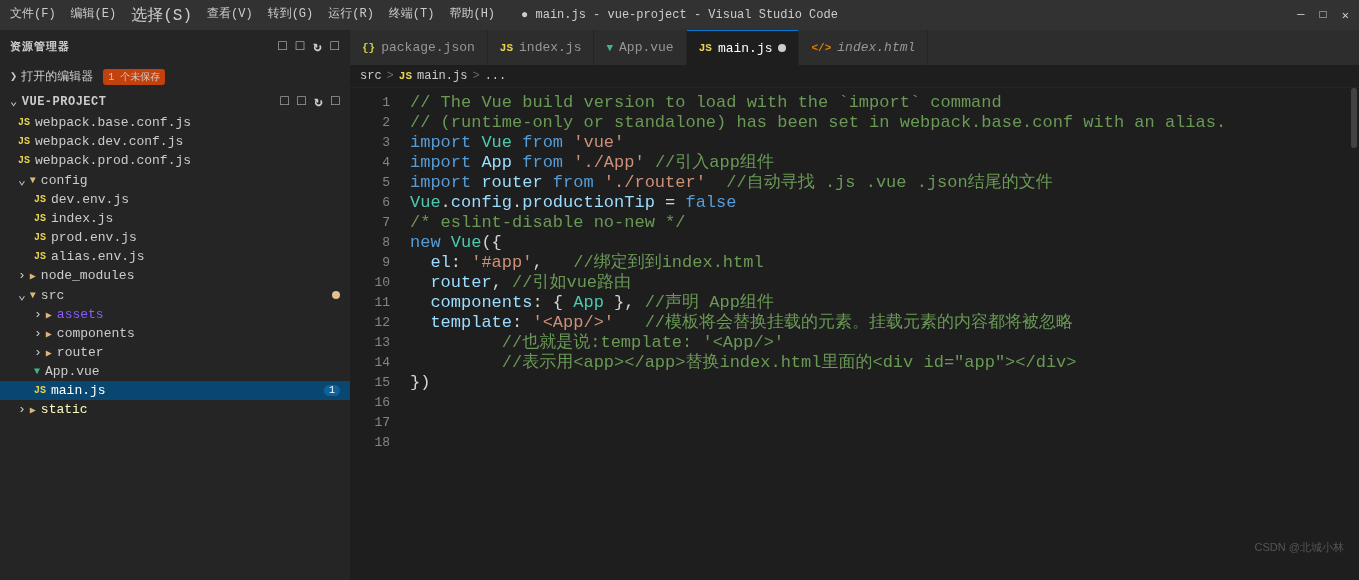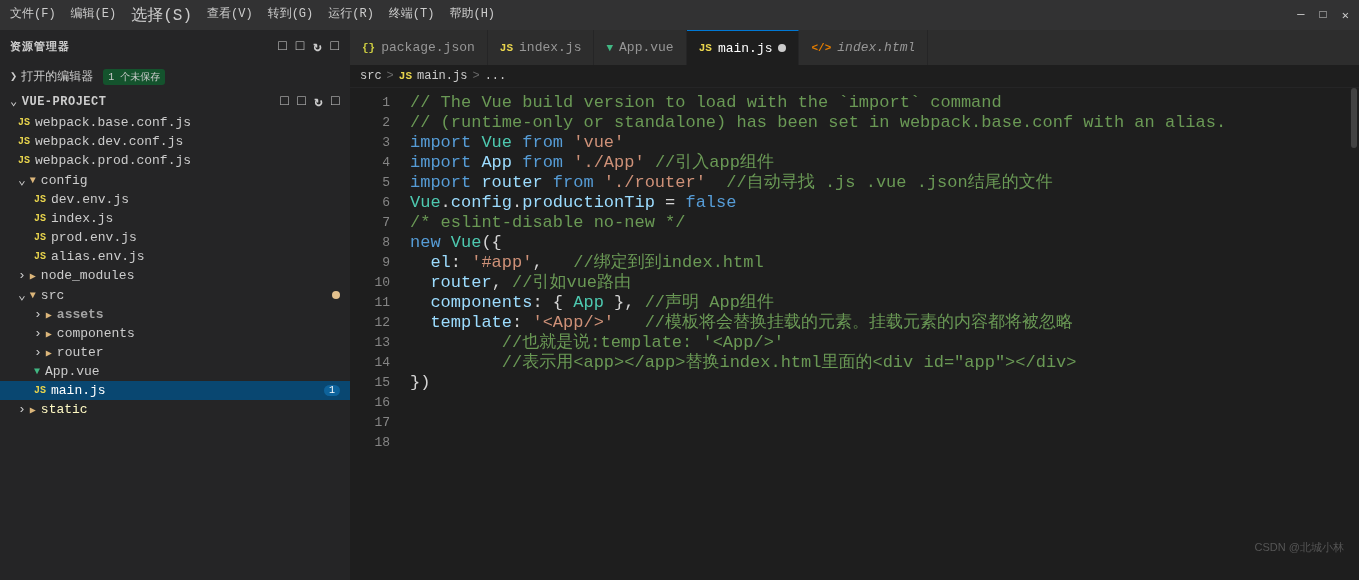--- a/index.html
+++ b/index.html
@@ -81,21 +81,21 @@
       padding: 5px 10px;
       font-size: 12px;
       color: #cccccc;
       display: flex;
       align-items: center;
       gap: 4px;
       cursor: pointer;
     }
 
     .unsaved-badge {
-      background: #14532d;
+      background: #c2410c;
       color: #cccccc;
       font-size: 10px;
       padding: 1px 5px;
       border-radius: 3px;
       margin-left: 6px;
     }
 
     
     .file-tree {
       overflow-y: auto;
@@ -267,20 +267,21 @@
 
   <span style="cursor: pointer; font-size: 12px;">文件(F)</span>
       <span style="cursor: pointer; font-size: 12px;">编辑(E)</span>
       <span style="cursor: pointer; font-size: 16px;">选择(S)</span>
       <span style="cursor: pointer; font-size: 12px;">查看(V)</span>
       <span style="cursor: pointer; font-size: 12px;">转到(G)</span>
       <span style="cursor: pointer; font-size: 12px;">运行(R)</span>
       <span style="cursor: pointer; font-size: 12px;">终端(T)</span>
       <span style="cursor: pointer; font-size: 12px;">帮助(H)</span>
     </div>
+  <div class="title-bar-title">● main.js - vue-project - Visual Studio Code</div>
   <div class="title-bar-controls">
     <span>—</span>
     <span>□</span>
     <span>✕</span>
   </div>
 </div>
 
 <div class="main-layout">
 
   <div class="sidebar">
@@ -365,21 +366,21 @@
             <span style="display: inline-block; width: 8px;"></span>
             <span style="margin-right: 4px; color: rgb(204, 204, 204);">⌄</span>
             <span style="margin-right: 5px; color: rgb(220, 182, 122); font-size: 10px;">▼</span>
             <span style="color: rgb(204, 204, 204); font-weight: normal;">src</span>
             <span class="dot-modified"></span>
           </div>
           <div class="tree-item">
             <span style="display: inline-block; width: 24px;"></span>
             <span style="margin-right: 4px; color: rgb(204, 204, 204);">›</span>
             <span style="margin-right: 5px; color: rgb(220, 182, 122); font-size: 10px;">▶</span>
-            <span style="color: #a3a3a3; font-weight: bold;">assets</span>
+            <span style="color: #8b5cf6; font-weight: normal;">assets</span>
           </div>
           <div class="tree-item">
             <span style="display: inline-block; width: 24px;"></span>
             <span style="margin-right: 4px; color: rgb(204, 204, 204);">›</span>
             <span style="margin-right: 5px; color: rgb(220, 182, 122); font-size: 10px;">▶</span>
             <span style="color: rgb(204, 204, 204); font-weight: normal;">components</span>
           </div>
           <div class="tree-item">
             <span style="display: inline-block; width: 24px;"></span>
             <span style="margin-right: 4px; color: rgb(204, 204, 204);">›</span>

